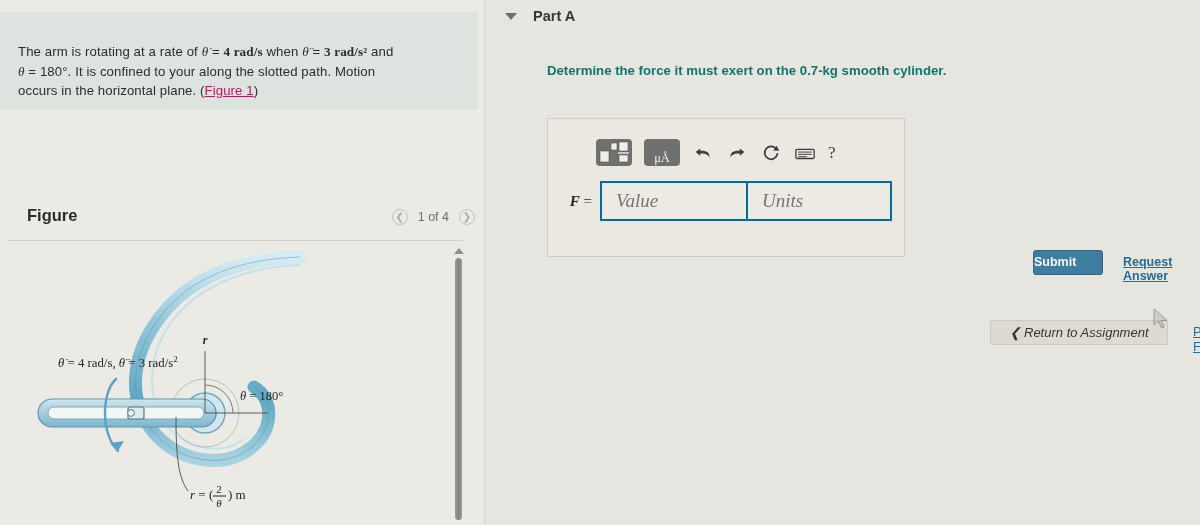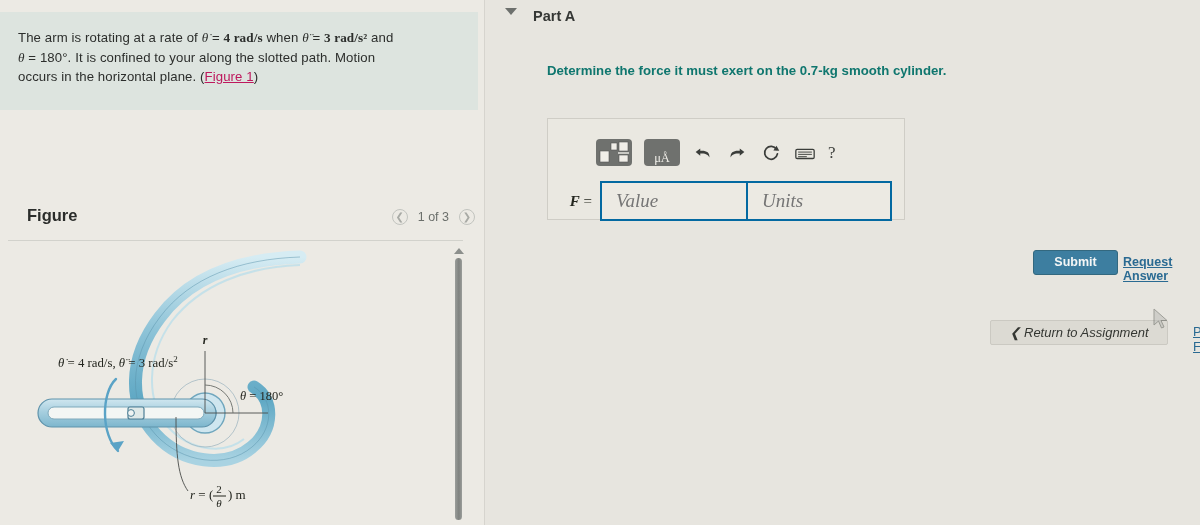--- a/index.html
+++ b/index.html
@@ -29,21 +29,21 @@
   #question-box {
     position: absolute;
     left: 0; top: 12px;
     width: 478px;
     height: 98px;
     background: #dde4df;
   }
 
   #question-text {
     position: absolute;
-    left: 18px; top: 16px;
+    left: 18px; top: 30px;
     width: 450px;
     font-size: 13.2px;
     line-height: 19.5px;
     color: #2c2e2c;
     letter-spacing: .1px;
   }
 
   .mathit { font-family: "Liberation Serif", serif; font-style: italic; }
   .mathbf { font-family: "Liberation Serif", serif; font-weight: bold; }
 
@@ -143,21 +143,21 @@
     left: 485px; top: 0;
     width: 715px;
     height: 525px;
     background: #e7e5df;
   }
 
   #part-header {
     position: absolute;
     left: 20px; top: 8px;
     display: flex;
-    align-items: flex-start;
+    align-items: center;
     gap: 16px;
   }
   #collapse-triangle {
     width: 0; height: 0;
     border-left: 6px solid transparent;
     border-right: 6px solid transparent;
     border-top: 7px solid #6d706d;
     cursor: pointer;
   }
   #part-title {
@@ -180,21 +180,21 @@
     font-weight: bold;
     color: #2d2f2b;
     letter-spacing: .1px;
   }
 
   
   #answer-card {
     position: absolute;
     left: 62px; top: 118px;
     width: 358px;
-    height: 102px;
+    height: 139px;
     background: #eae8e1;
     border: 1px solid #cfcdc6;
   }
 
   #math-toolbar {
     position: absolute;
     left: 48px; top: 20px;
     display: flex;
     align-items: center;
     gap: 12px;
@@ -250,29 +250,29 @@
     padding: 0 14px;
     outline: none;
   }
   #value-input { width: 146px; border-right: none; }
   #units-input { width: 146px; }
 
   
   #submit-btn {
     position: absolute;
     left: 548px; top: 250px;
-    width: 85px; height: 25px;
+    width: 70px; height: 25px;
     background: #3d7ea0;
     border: 1px solid #33687f;
     border-radius: 3px;
     color: #f4f6f6;
     font-size: 12.5px;
     font-weight: bold;
     line-height: 23px;
-    text-align: center;
+    text-align: left;
     cursor: pointer;
   }
   #request-answer {
     position: absolute;
     left: 638px; top: 255px;
     font-size: 12.5px;
     font-weight: bold;
     color: #2a6a92;
     text-decoration: underline;
     cursor: pointer;
@@ -321,21 +321,21 @@
       <span class="mathit">θ</span><span> = </span><span>180°</span><span>. It is confined to your along the slotted path. Motion</span>
       <br>
       <span>occurs in the horizontal plane. (</span><span class="figlink">Figure 1</span><span>)</span>
     </div>
   </div>
 
   <div id="figure-header">
     <div id="figure-title">Figure</div>
     <div id="fig-pager">
       <div class="pager-chev">❮</div>
-      <span>1 of 3</span>
+      <span>1 of 4</span>
       <div class="pager-chev">❯</div>
     </div>
   </div>
   <div id="figure-rule"></div>
 
   <div id="figure-canvas">
     <svg id="figure-svg" width="450" height="280" viewBox="0 0 450 280">
       <defs>
         <linearGradient id="pipeGrad" x1="0" y1="0" x2="0" y2="1">
           <stop offset="0%" stop-color="#d6ecf3"></stop>

